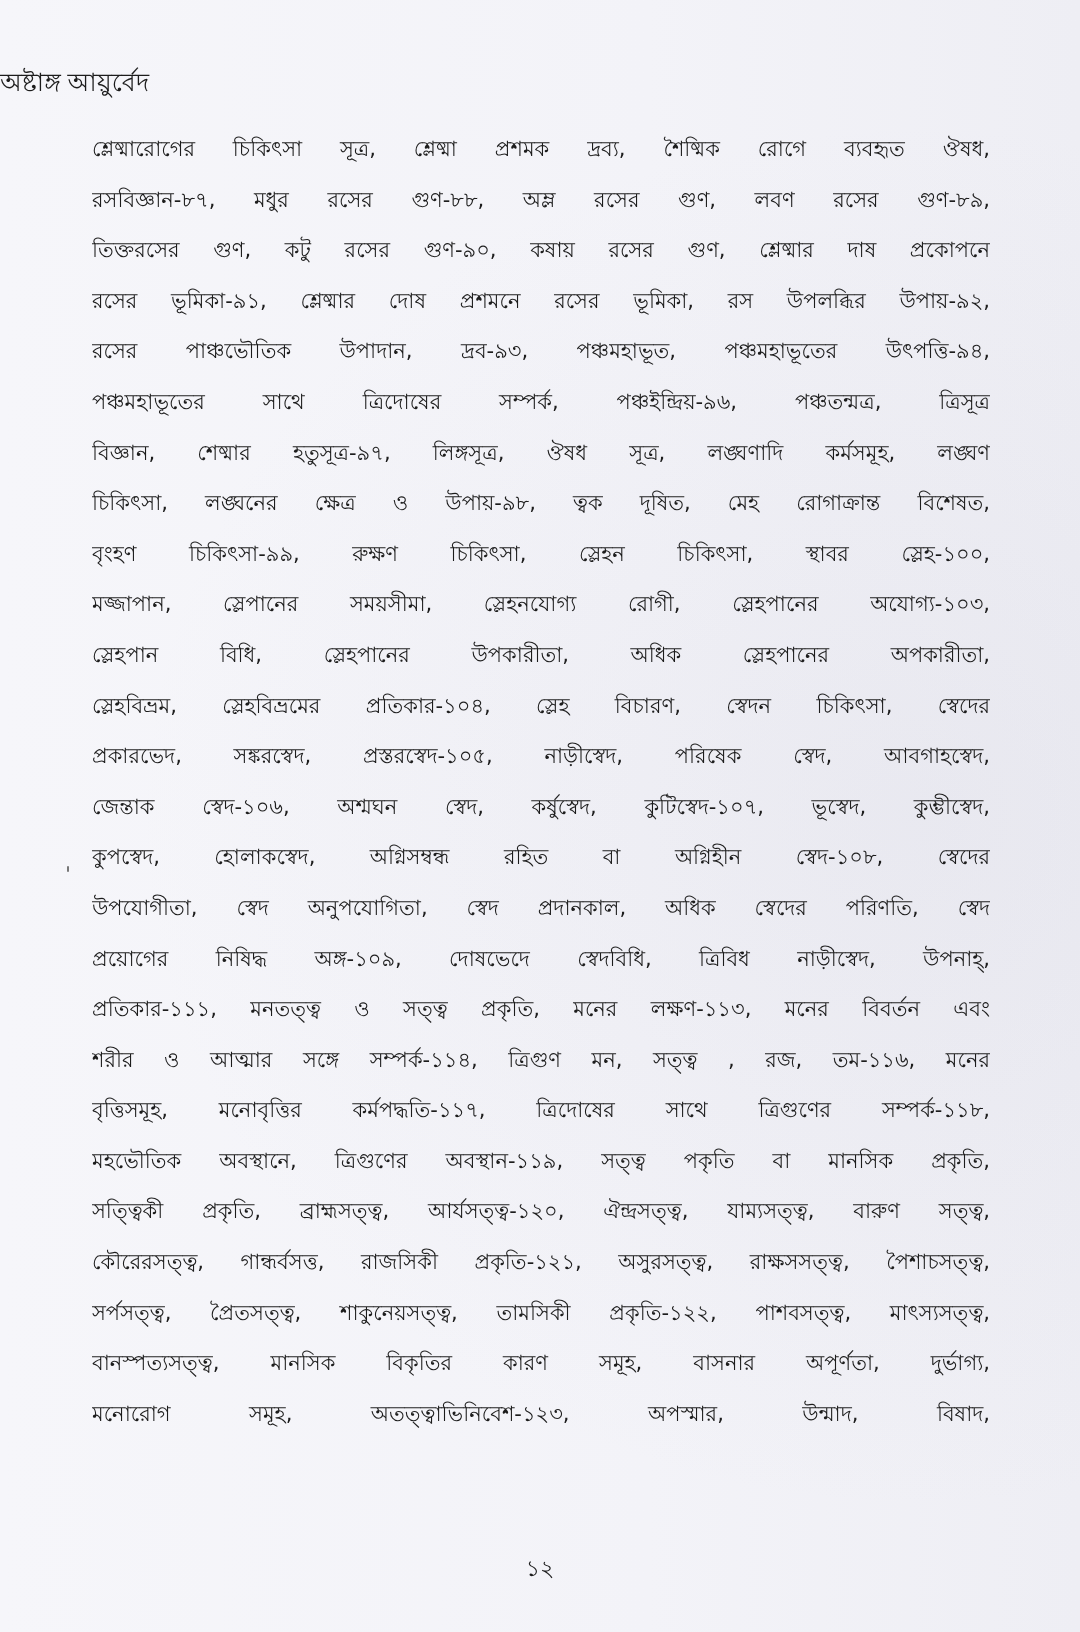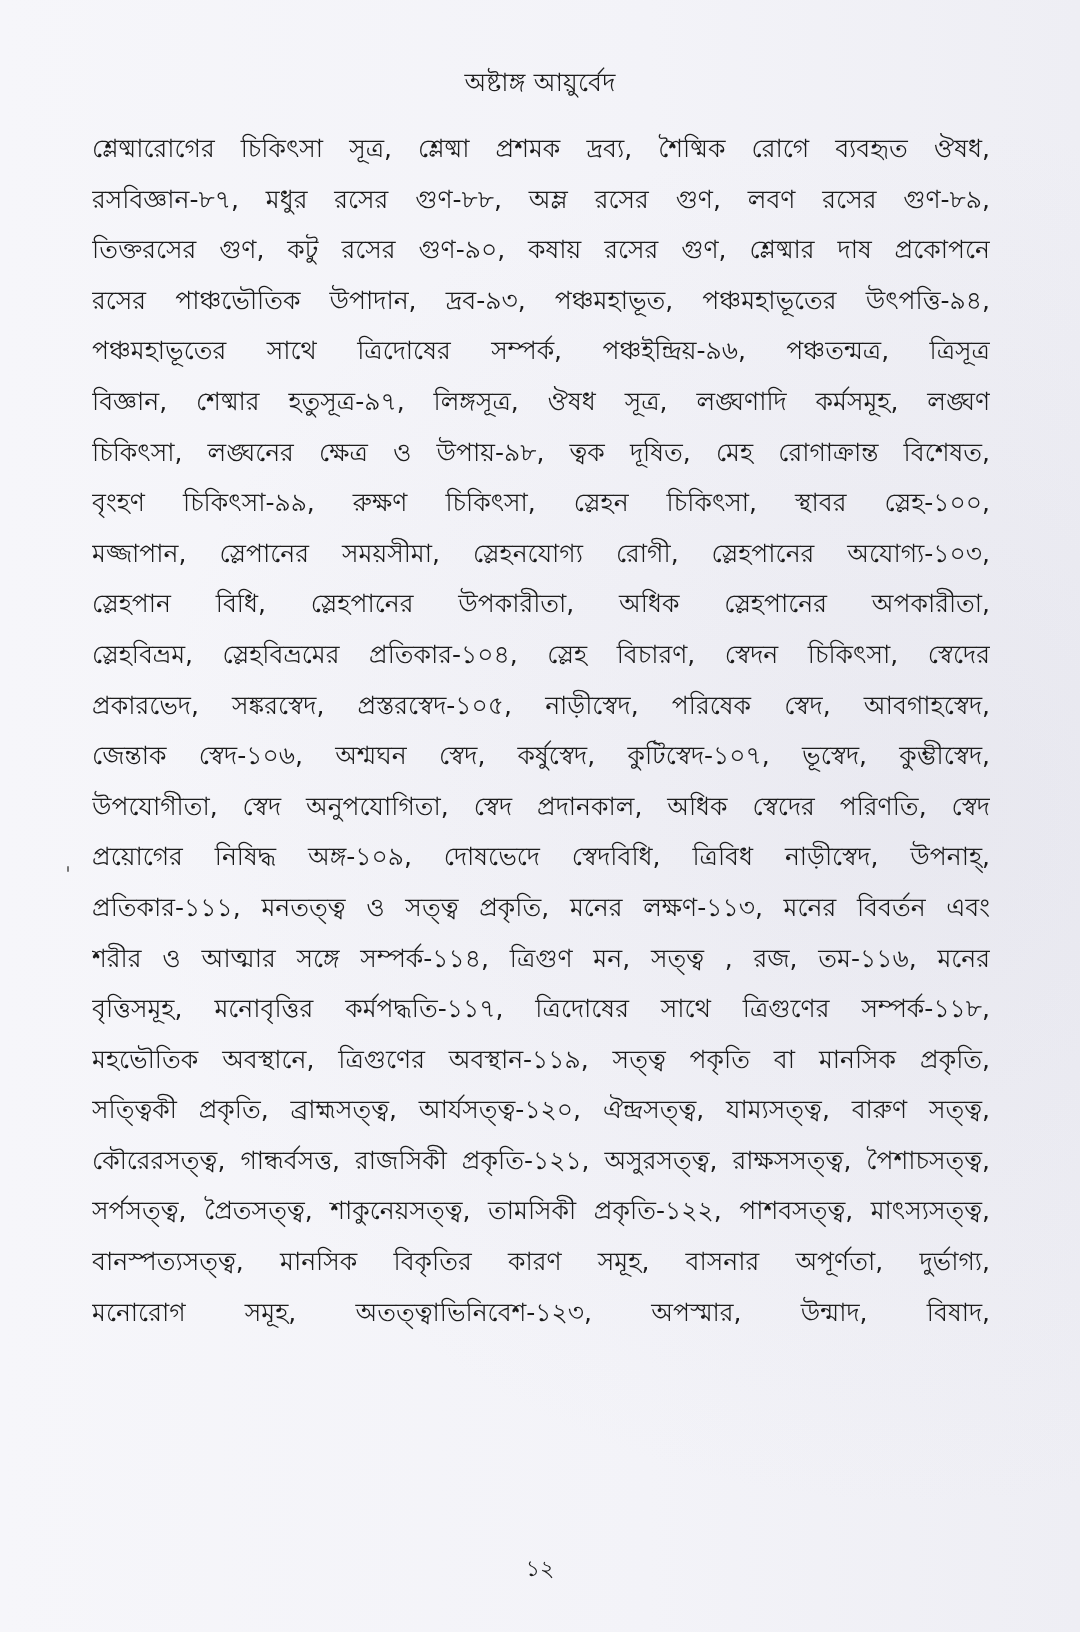--- a/index.html
+++ b/index.html
@@ -22,36 +22,37 @@
     height: 1632px;
     background:
       radial-gradient(ellipse at 85% 50%, rgba(200,200,215,0.18), rgba(0,0,0,0) 60%),
       linear-gradient(90deg, #f6f6fa 0%, #f3f3f8 60%, #eeeef4 100%);
   }
   .running-header {
     position: absolute;
     top: 66px;
     left: 0;
     width: 1080px;
-    text-align: center;
+    text-align: left;
     font-size: 25px;
     line-height: 34px;
     letter-spacing: 0.2px;
+    font-family: Liberation Serif, serif;
   }
   .body-text {
     position: absolute;
     left: 92px;
     top: 124px;
     width: 898px;
   }
   .line {
     display: block;
     height: 50.6px;
     line-height: 50px;
-    font-size: 25px;
+    font-size: 21px;
     white-space: nowrap;
     text-align: justify;
     text-align-last: justify;
     overflow: hidden;
   }
   .page-number {
     position: absolute;
     top: 1554px;
     left: 0;
     width: 1080px;
@@ -73,30 +74,32 @@
 <body>
 
 <div class="page">
 
   <div class="running-header">অষ্টাঙ্গ আয়ুর্বেদ</div>
 
   <div class="body-text">
     <span class="line">শ্লেষ্মারোগের চিকিৎসা সূত্র, শ্লেষ্মা প্রশমক দ্রব্য, শৈষ্মিক রোগে ব্যবহৃত ঔষধ,</span>
     <span class="line">রসবিজ্ঞান-৮৭, মধুর রসের গুণ-৮৮, অম্ল রসের গুণ, লবণ রসের গুণ-৮৯,</span>
     <span class="line">তিক্তরসের গুণ, কটু রসের গুণ-৯০, কষায় রসের গুণ, শ্লেষ্মার দাষ প্রকোপনে</span>
+    <span class="line">রসের ভূমিকা-৯১, শ্লেষ্মার দোষ প্রশমনে রসের ভূমিকা, রস উপলব্ধির উপায়-৯২,</span>
     <span class="line">রসের পাঞ্চভৌতিক উপাদান, দ্রব-৯৩, পঞ্চমহাভূত, পঞ্চমহাভূতের উৎপত্তি-৯৪,</span>
     <span class="line">পঞ্চমহাভূতের সাথে ত্রিদোষের সম্পর্ক, পঞ্চইন্দ্রিয়-৯৬, পঞ্চতন্মত্র, ত্রিসূত্র</span>
     <span class="line">বিজ্ঞান, শেষ্মার হতুসূত্র-৯৭, লিঙ্গসূত্র, ঔষধ সূত্র, লঙ্ঘণাদি কর্মসমূহ, লঙ্ঘণ</span>
     <span class="line">চিকিৎসা, লঙ্ঘনের ক্ষেত্র ও উপায়-৯৮, ত্বক দূষিত, মেহ রোগাক্রান্ত বিশেষত,</span>
     <span class="line">বৃংহণ চিকিৎসা-৯৯, রুক্ষণ চিকিৎসা, স্লেহন চিকিৎসা, স্থাবর স্লেহ-১০০,</span>
     <span class="line">মজ্জাপান, স্লেপানের সময়সীমা, স্লেহনযোগ্য রোগী, স্লেহপানের অযোগ্য-১০৩,</span>
     <span class="line">স্লেহপান বিধি, স্লেহপানের উপকারীতা, অধিক স্লেহপানের অপকারীতা,</span>
     <span class="line">স্লেহবিভ্রম, স্লেহবিভ্রমের প্রতিকার-১০৪, স্লেহ বিচারণ, স্বেদন চিকিৎসা, স্বেদের</span>
     <span class="line">প্রকারভেদ, সঙ্করস্বেদ, প্রস্তরস্বেদ-১০৫, নাড়ীস্বেদ, পরিষেক স্বেদ, আবগাহস্বেদ,</span>
     <span class="line">জেন্তাক স্বেদ-১০৬, অশ্মঘন স্বেদ, কর্ষুস্বেদ, কুটিস্বেদ-১০৭, ভূস্বেদ, কুম্ভীস্বেদ,</span>
+    <span class="line">কুপস্বেদ, হোলাকস্বেদ, অগ্নিসম্বন্ধ রহিত বা অগ্নিহীন স্বেদ-১০৮, স্বেদের</span>
     <span class="line">উপযোগীতা, স্বেদ অনুপযোগিতা, স্বেদ প্রদানকাল, অধিক স্বেদের পরিণতি, স্বেদ</span>
     <span class="line">প্রয়োগের নিষিদ্ধ অঙ্গ-১০৯, দোষভেদে স্বেদবিধি, ত্রিবিধ নাড়ীস্বেদ, উপনাহ্,</span>
     <span class="line">প্রতিকার-১১১, মনতত্ত্ব ও সত্ত্ব প্রকৃতি, মনের লক্ষণ-১১৩, মনের বিবর্তন এবং</span>
     <span class="line">শরীর ও আত্মার সঙ্গে সম্পর্ক-১১৪, ত্রিগুণ মন, সত্ত্ব , রজ, তম-১১৬, মনের</span>
     <span class="line">বৃত্তিসমূহ, মনোবৃত্তির কর্মপদ্ধতি-১১৭, ত্রিদোষের সাথে ত্রিগুণের সম্পর্ক-১১৮,</span>
     <span class="line">মহভৌতিক অবস্থানে, ত্রিগুণের অবস্থান-১১৯, সত্ত্ব পকৃতি বা মানসিক প্রকৃতি,</span>
     <span class="line">সত্ত্বিকী প্রকৃতি, ব্রাহ্মসত্ত্ব, আর্যসত্ত্ব-১২০, ঐন্দ্রসত্ত্ব, যাম্যসত্ত্ব, বারুণ সত্ত্ব,</span>
     <span class="line">কৌরেরসত্ত্ব, গান্ধর্বসত্ত, রাজসিকী প্রকৃতি-১২১, অসুরসত্ত্ব, রাক্ষসসত্ত্ব, পৈশাচসত্ত্ব,</span>
     <span class="line">সর্পসত্ত্ব, প্রৈতসত্ত্ব, শাকুনেয়সত্ত্ব, তামসিকী প্রকৃতি-১২২, পাশবসত্ত্ব, মাৎস্যসত্ত্ব,</span>
     <span class="line">বানস্পত্যসত্ত্ব, মানসিক বিকৃতির কারণ সমূহ, বাসনার অপূর্ণতা, দুর্ভাগ্য,</span>

